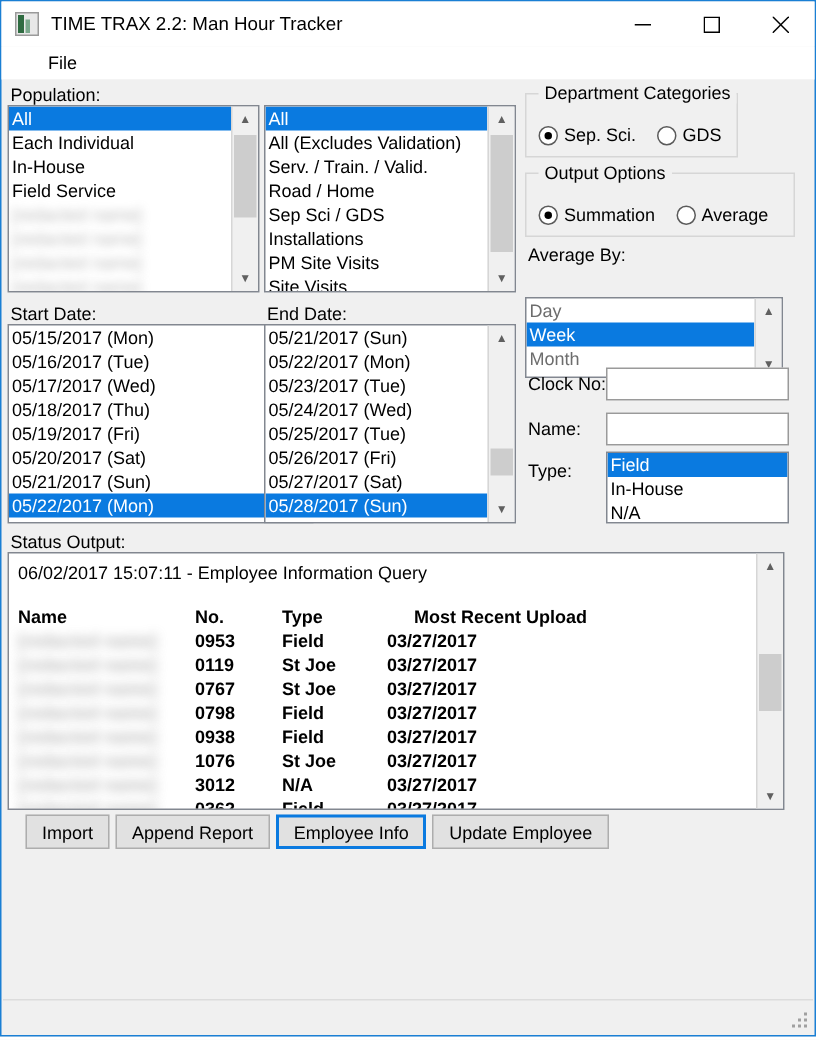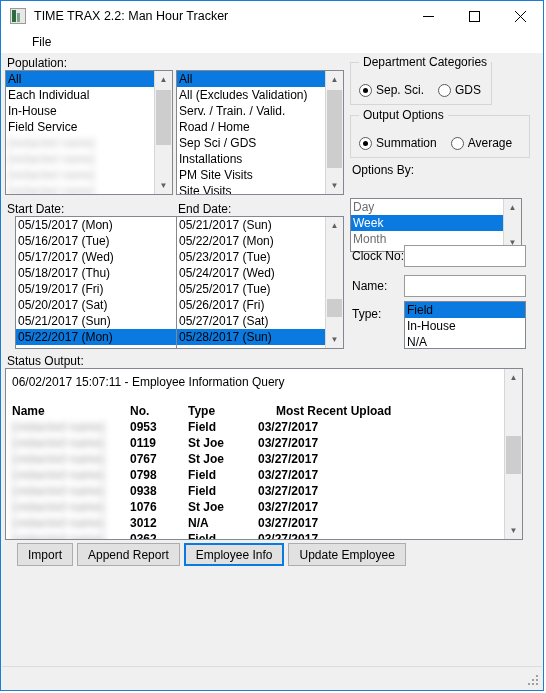--- a/index.html
+++ b/index.html
@@ -99,21 +99,21 @@
   }
   .li {
     height: 16px; line-height: 16px;
     font-size: 12px;
     padding-left: 2px;
     white-space: nowrap;
     overflow: hidden;
   }
   .li.sel {
     background: #0a7ae0;
-    color: #000000;
+    color: #ffffff;
   }
   .li.blur {
     color: #888;
     filter: blur(3.2px);
     opacity: .55;
   }
   .li.dim { color: #6d6d6d; }
   .li.sel.dim { color: #ffffff; }
   
   .vscroll {
@@ -330,21 +330,21 @@
           <div class="li">Site Visits</div>
         </div>
       <div class="vscroll">
         <div class="vs-arrow">▲</div>
         <div class="vs-thumb" style="top:19px; height:78px;"></div>
         <div class="vs-arrow bottom">▼</div>
       </div>
     </div>
 
     <div class="section-label" style="left:5px; top:149px;">Start Date:</div>
-    <div class="listbox" style="left:13px; top:163px; width:204px; height:133px;justify-content:center;">
+    <div class="listbox" style="left:3px; top:163px; width:204px; height:133px;justify-content:center;">
       <div class="list-items" id="startdate-items">
           <div class="li">05/15/2017  (Mon)</div>
           <div class="li">05/16/2017  (Tue)</div>
           <div class="li">05/17/2017  (Wed)</div>
           <div class="li">05/18/2017  (Thu)</div>
           <div class="li">05/19/2017  (Fri)</div>
           <div class="li">05/20/2017  (Sat)</div>
           <div class="li">05/21/2017  (Sun)</div>
           <div class="li sel">05/22/2017  (Mon)</div>
           <div class="li">05/23/2017  (Tue)</div>
@@ -396,21 +396,21 @@
             <span class="dot"></span>
             <span>Summation</span>
           </div>
           <div class="radio">
             <span class="dot"></span>
             <span>Average</span>
           </div>
         </div>
     </div>
 
-    <div class="section-label" style="left:350px; top:110px;">Options By:</div>
+    <div class="section-label" style="left:350px; top:110px;">Average By:</div>
     <div class="listbox" style="left:348px; top:124px; width:172px; height:54px;margin-top:21px;">
       <div class="list-items" id="averageby-items">
           <div class="li dim">Day</div>
           <div class="li sel dim">Week</div>
           <div class="li dim">Month</div>
         </div>
       <div class="vscroll">
         <div class="vs-arrow">▲</div>
         <div class="vs-arrow bottom">▼</div>
       </div>

